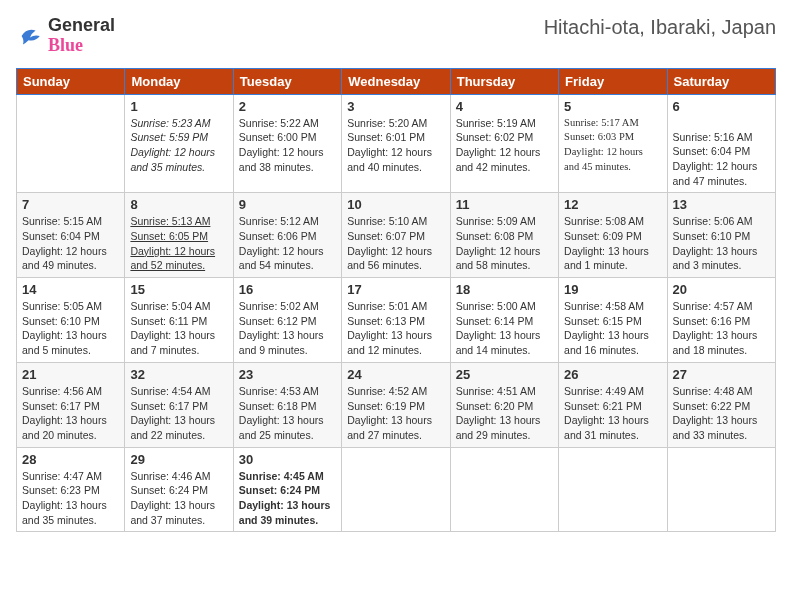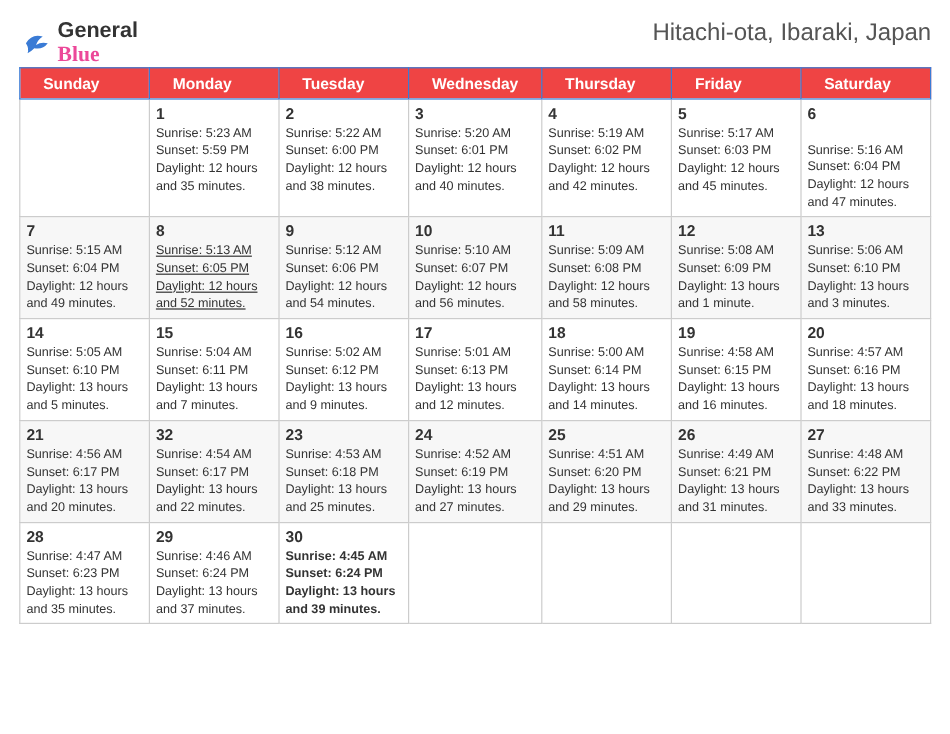--- a/index.html
+++ b/index.html
@@ -7,20 +7,21 @@
       font-family: Arial, sans-serif;
       background: #fff;
       width: 792px;
       min-height: 612px;
       padding: 16px;
     }
     .header {
       display: flex;
       justify-content: space-between;
       align-items: flex-start;
+      margin-bottom: 12px;
     }
     .logo {
       display: flex;
       align-items: center;
       gap: 4px;
     }
     .logo-text {
       display: flex;
       flex-direction: column;
       font-size: 18px;
@@ -44,23 +45,23 @@
     .subtitle {
       font-size: 20px;
       color: #555;
     }
     table {
       width: 100%;
       border-collapse: collapse;
       font-size: 11px;
     }
     thead tr th {
-      background-color: #ef4444;
+      background-color: #c2410c;
       color: #fff;
-      padding: 5px 19px;
+      padding: 5px 6px;
       text-align: left;
       font-size: 13px;
       font-weight: bold;
       border: 1px solid #3a7bd5;
     }
     tbody tr td {
       border: 1px solid #ccc;
       vertical-align: top;
       padding: 4px 5px;
       min-height: 80px;
@@ -116,21 +117,21 @@
         <th>Thursday</th>
         <th>Friday</th>
         <th>Saturday</th>
       </tr>
   </thead>
   <tbody id="calendar-body">
   <tr>
         <td class="empty-cell"></td>
         <td>
           <span class="day-num">1</span>
-          <div class="cell-text" style="white-space: pre-line;">Sunrise: 5:23 AM
+          <div class="cell-text" style="white-space: pre-line; font-style: italic;">Sunrise: 5:23 AM
 Sunset: 5:59 PM
 Daylight: 12 hours
 and 35 minutes.</div>
         </td>
         <td>
           <span class="day-num">2</span>
           <div class="cell-text" style="white-space: pre-line;">Sunrise: 5:22 AM
 Sunset: 6:00 PM
 Daylight: 12 hours
 and 38 minutes.</div>
@@ -144,21 +145,21 @@
         </td>
         <td>
           <span class="day-num">4</span>
           <div class="cell-text" style="white-space: pre-line;">Sunrise: 5:19 AM
 Sunset: 6:02 PM
 Daylight: 12 hours
 and 42 minutes.</div>
         </td>
         <td>
           <span class="day-num">5</span>
-          <div class="cell-text" style="white-space: pre-line;">Sunrise: 5:17 AM
+          <div class="cell-text" style="white-space: pre-line; font-family: Liberation Serif, serif;">Sunrise: 5:17 AM
 Sunset: 6:03 PM
 Daylight: 12 hours
 and 45 minutes.</div>
         </td>
         <td>
           <span class="day-num">6</span>
           <div class="cell-text" style="white-space: pre-line; margin-top: 16px;">Sunrise: 5:16 AM
 Sunset: 6:04 PM
 Daylight: 12 hours
 and 47 minutes.</div>

